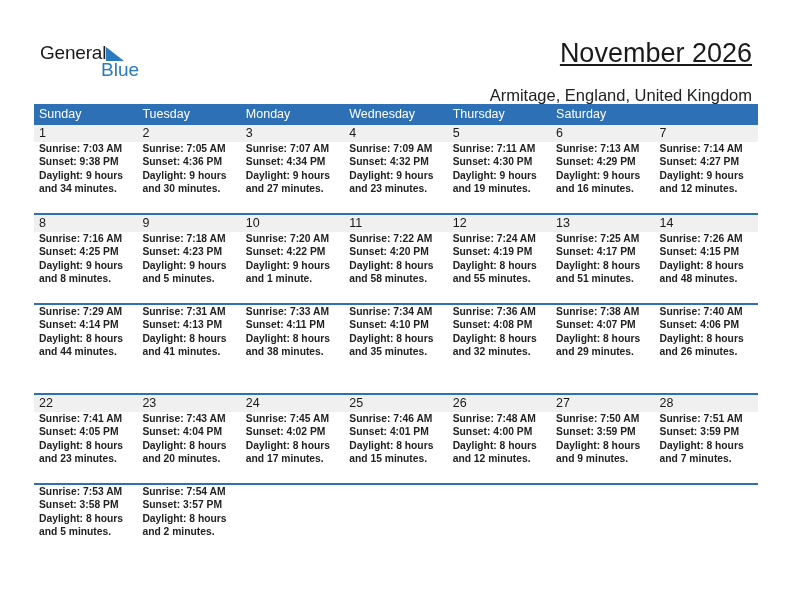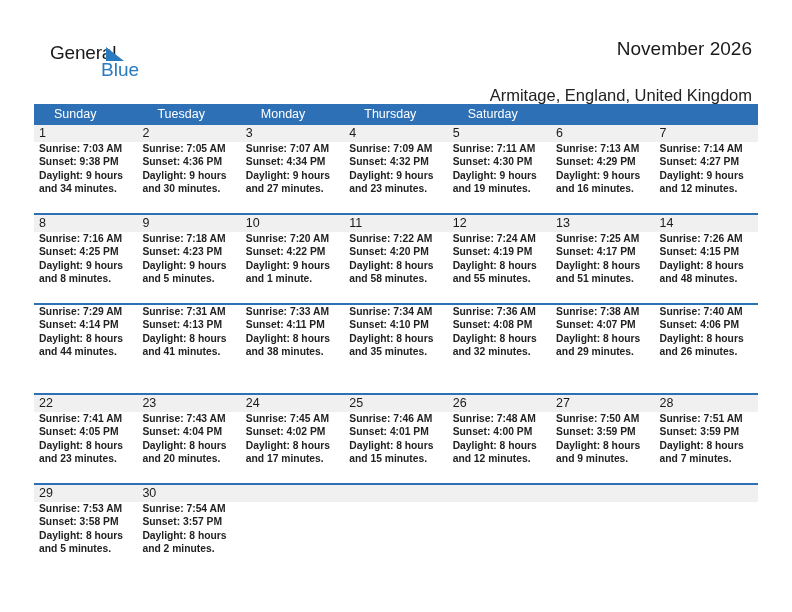--- a/index.html
+++ b/index.html
@@ -1,27 +1,27 @@
 <!DOCTYPE html>
 <html><head>
 <meta charset="utf-8">
 <style>
   html, body { margin: 0; padding: 0; background: #ffffff; }
   body { width: 792px; height: 612px; position: relative; overflow: hidden;
          font-family: "Liberation Sans", "DejaVu Sans", sans-serif; color: #222; }
   .logo { position: absolute; left: 36px; top: 42px; width: 100px; height: 40px; }
-  .logo .general { position: absolute; left: 14px; top: 0; font-size: 19px; color: #1a1a1a; letter-spacing: -0.2px; }
+  .logo .general { position: absolute; left: 4px; top: 0; font-size: 19px; color: #1a1a1a; letter-spacing: -0.2px; }
   .logo .blue { position: absolute; left: 53px; top: 17px; font-size: 19px; color: #2a7ac0; margin-left: 12px; }
   .logo .tri { position: absolute; left: 70px; top: 5px; width: 0; height: 0;
                border-bottom: 14px solid #2a7ac0; border-right: 18px solid transparent; }
   .logo .tri::after { content: ""; }
-  .title { position: absolute; right: 40px; top: 38px; font-size: 19px; color: #1a1a1a; }
+  .title { position: absolute; right: 40px; top: 38px; font-size: 27px; color: #1a1a1a; text-decoration: underline; }
   .subtitle { position: absolute; right: 40px; top: 78px; font-size: 16.5px; color: #222; margin-top: 8px; }
   .cal { position: absolute; left: 34px; top: 104px; width: 724px; }
-  .head { display: flex; background: #2e70b5; height: 21px; padding-left: 15px; }
+  .head { display: flex; background: #2e70b5; height: 21px; }
   .head div { width: 103.43px; color: #fff; font-size: 12.5px; line-height: 21px; padding-left: 5px; box-sizing: border-box; }
   .week { border-top: 2px solid #2e70b5; height: 88px; margin-top: 0; }
   .week:first-of-type { border-top: none; }
   .band { display: flex; height: 17px; }
   .band.full { background: #f0f0f0; }
   .band .num { width: 103.43px; box-sizing: border-box; padding-left: 5px; font-size: 12.5px; line-height: 17px; color: #1a1a1a; }
   .info { display: flex; font-weight: bold; }
   .info .cell { width: 103.43px; box-sizing: border-box; padding-left: 5px; font-size: 10.3px; line-height: 13.4px; color: #222; white-space: nowrap; }
   .info .cell div { height: 13.4px; }
 </style>
@@ -35,20 +35,21 @@
 </div>
 
 <div class="title">November 2026</div>
 <div class="subtitle">Armitage, England, United Kingdom</div>
 
 <div class="cal">
   <div class="head">
     <div>Sunday</div>
     <div>Tuesday</div>
     <div>Monday</div>
+    <div>Wednesday</div>
     <div>Thursday</div>
     <div>Saturday</div>
   </div>
   <div id="weeks">
       <div class="week" style="border-top: none;">
         <div class="band full">
           <div class="num">1</div>
           <div class="num">2</div>
           <div class="num">3</div>
           <div class="num">4</div>
@@ -251,29 +252,20 @@
           </div>
           <div class="cell">
             <div>Sunrise: 7:51 AM</div>
             <div>Sunset: 3:59 PM</div>
             <div>Daylight: 8 hours</div>
             <div>and 7 minutes.</div>
           </div>
         </div>
       </div>
       <div class="week">
-        <div class="band full">
-          <div class="num">29</div>
-          <div class="num">30</div>
-          <div class="num"></div>
-          <div class="num"></div>
-          <div class="num"></div>
-          <div class="num"></div>
-          <div class="num"></div>
-        </div>
         <div class="info">
           <div class="cell">
             <div>Sunrise: 7:53 AM</div>
             <div>Sunset: 3:58 PM</div>
             <div>Daylight: 8 hours</div>
             <div>and 5 minutes.</div>
           </div>
           <div class="cell">
             <div>Sunrise: 7:54 AM</div>
             <div>Sunset: 3:57 PM</div>

